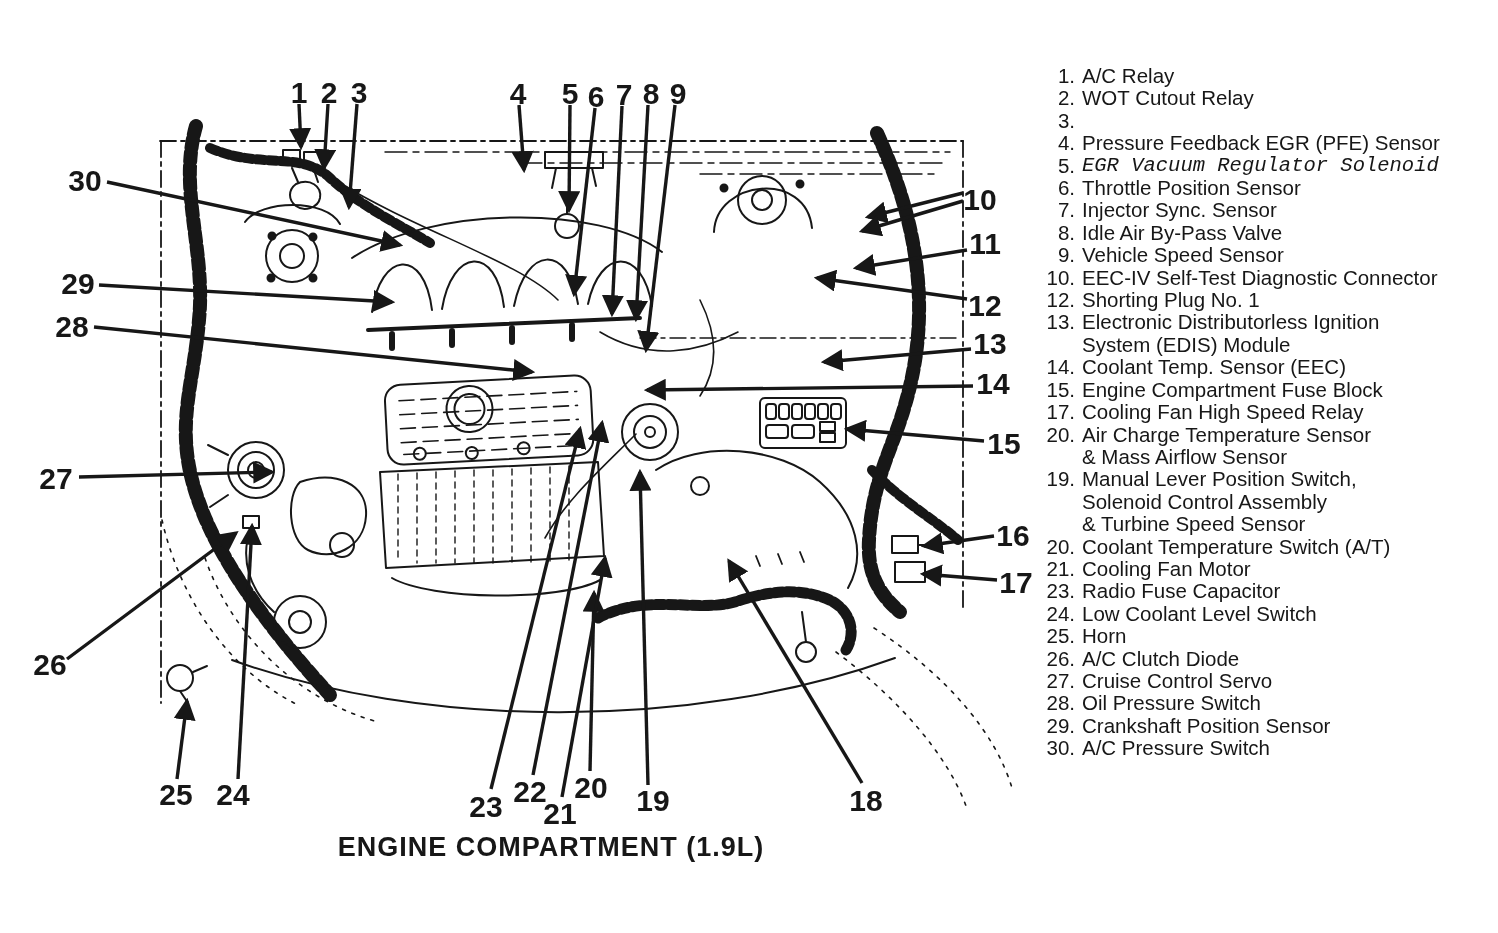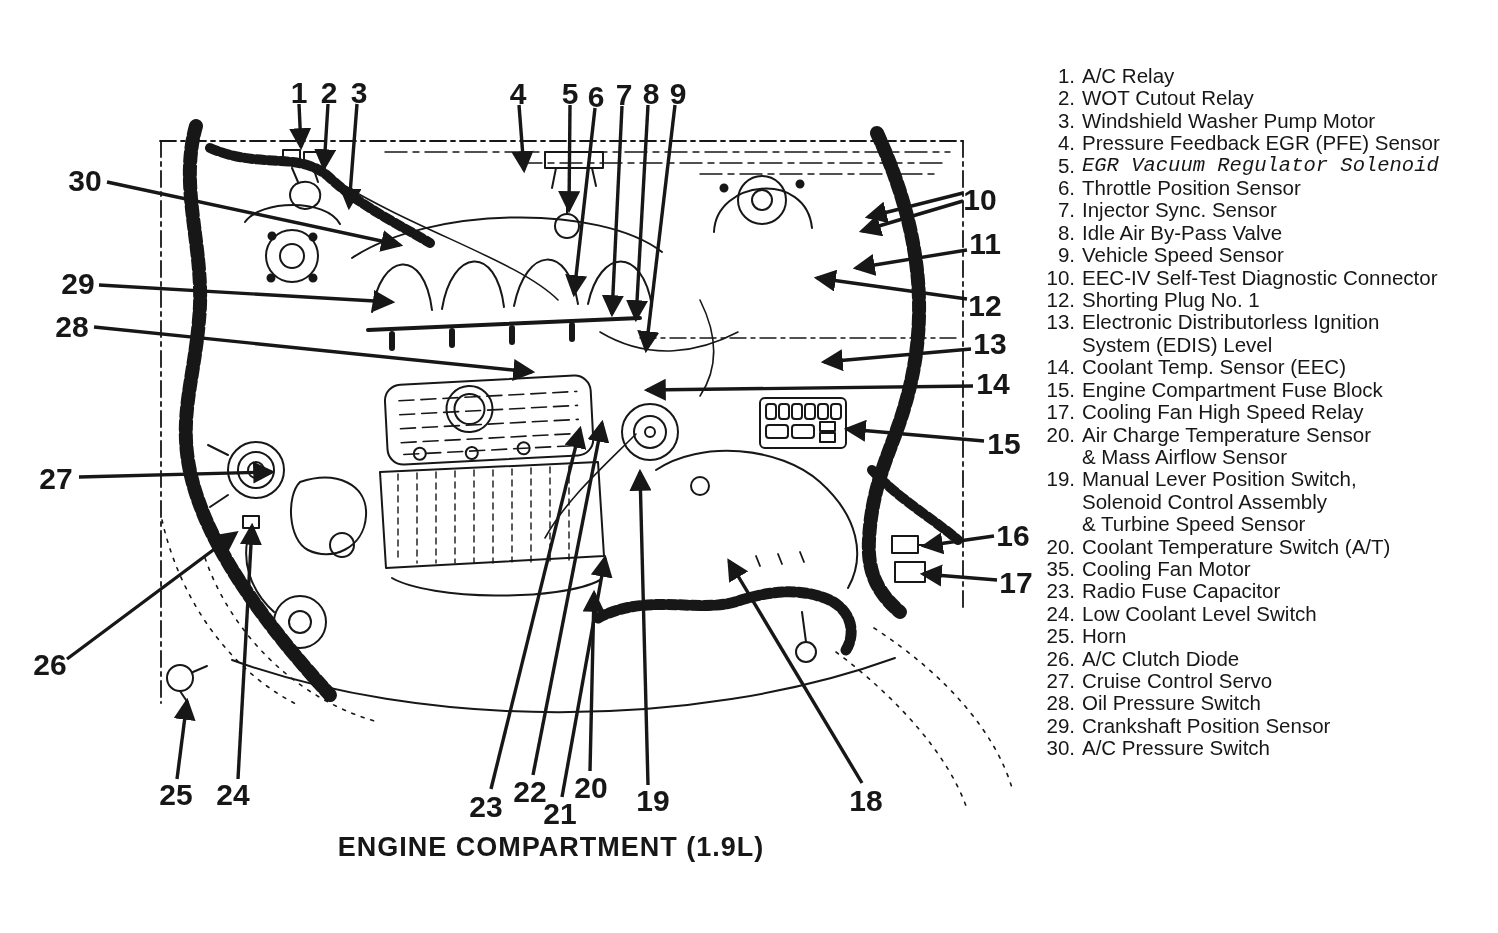--- a/index.html
+++ b/index.html
@@ -261,21 +261,20 @@
   <li>
       <span class="ln">1.</span>
       <span class="lt">A/C Relay</span>
     </li>
   <li>
       <span class="ln">2.</span>
       <span class="lt">WOT Cutout Relay</span>
     </li>
   <li>
       <span class="ln">3.</span>
-      <span class="lt">Windshield Washer Pump Motor</span>
     </li>
   <li>
       <span class="ln">4.</span>
       <span class="lt">Pressure Feedback EGR (PFE) Sensor</span>
     </li>
   <li>
       <span class="ln">5.</span>
       <span class="lt" style="font-style: italic; font-family: Liberation Mono, monospace;">EGR Vacuum Regulator Solenoid</span>
     </li>
   <li>
@@ -298,21 +297,21 @@
       <span class="ln">10.</span>
       <span class="lt">EEC-IV Self-Test Diagnostic Connector</span>
     </li>
   <li>
       <span class="ln">12.</span>
       <span class="lt">Shorting Plug No. 1</span>
     </li>
   <li>
       <span class="ln">13.</span>
       <span class="lt">Electronic Distributorless Ignition
-System (EDIS) Level</span>
+System (EDIS) Module</span>
     </li>
   <li>
       <span class="ln">14.</span>
       <span class="lt">Coolant Temp. Sensor (EEC)</span>
     </li>
   <li>
       <span class="ln">15.</span>
       <span class="lt">Engine Compartment Fuse Block</span>
     </li>
   <li>
@@ -328,21 +327,21 @@
       <span class="ln">19.</span>
       <span class="lt">Manual Lever Position Switch,
 Solenoid Control Assembly
 &amp; Turbine Speed Sensor</span>
     </li>
   <li>
       <span class="ln">20.</span>
       <span class="lt">Coolant Temperature Switch (A/T)</span>
     </li>
   <li>
-      <span class="ln">35.</span>
+      <span class="ln">21.</span>
       <span class="lt">Cooling Fan Motor</span>
     </li>
   <li>
       <span class="ln">23.</span>
       <span class="lt">Radio Fuse Capacitor</span>
     </li>
   <li>
       <span class="ln">24.</span>
       <span class="lt">Low Coolant Level Switch</span>
     </li>

